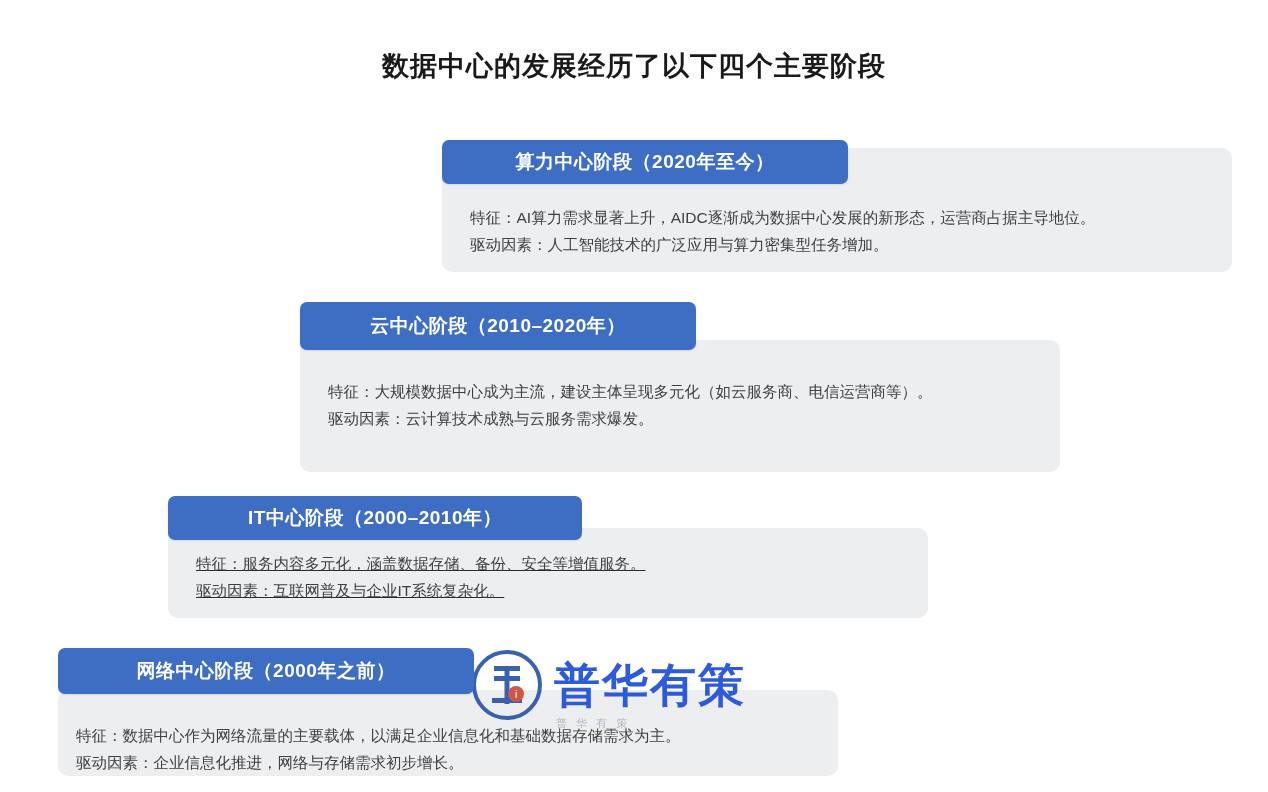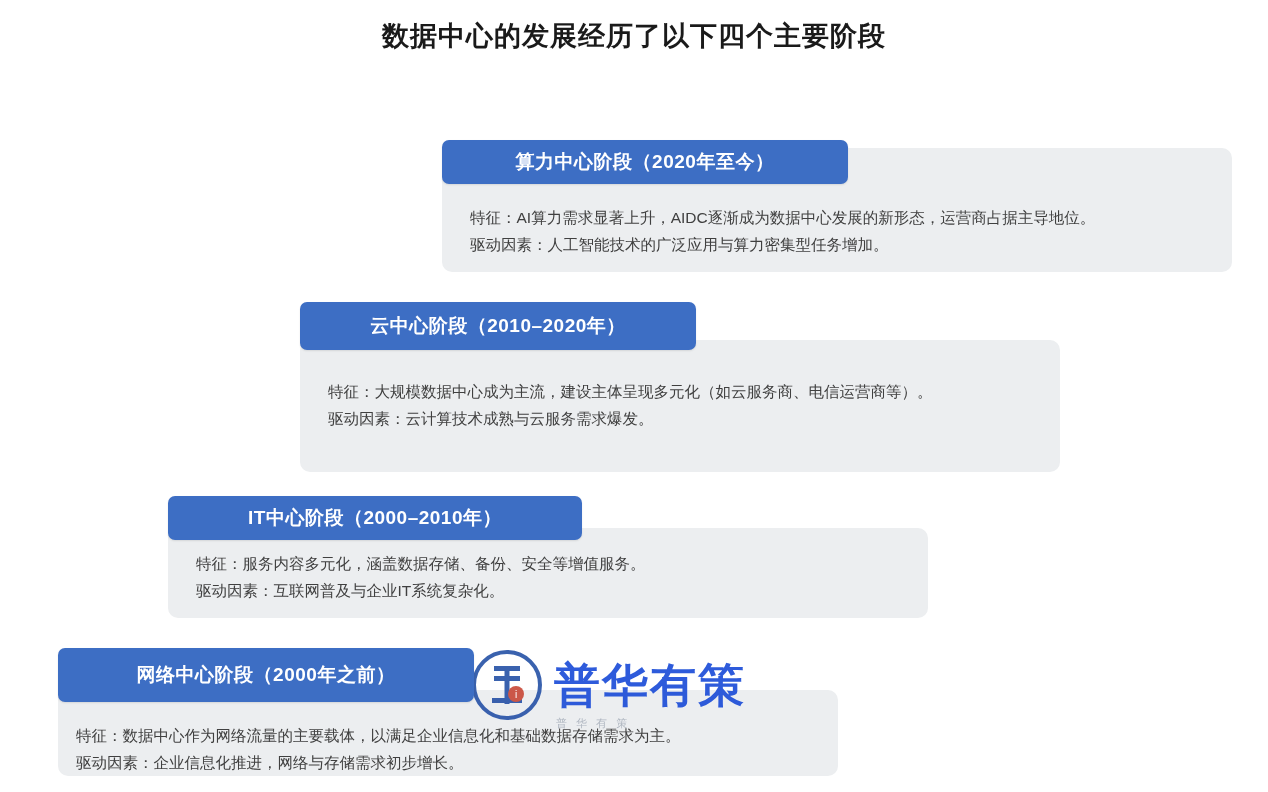--- a/index.html
+++ b/index.html
@@ -11,21 +11,21 @@
     height: 792px;
     background: #ffffff;
     font-family: "Liberation Sans", "DejaVu Sans", sans-serif;
     color: #2b2b2b;
     position: relative;
     overflow: hidden;
   }
 
   .page-title {
     position: absolute;
-    top: 18px;
+    top: 48px;
     left: 0;
     width: 100%;
     text-align: center;
     font-size: 27px;
     font-weight: bold;
     letter-spacing: 1px;
     color: #1a1a1a;
   }
 
   .stage {
@@ -114,34 +114,35 @@
   #stage-it .stage-header {
     left: 168px;
     top: 496px;
     width: 414px;
     height: 44px;
   }
   #stage-it .stage-lines {
     position: absolute;
     left: 196px;
     top: 550px;
+    text-decoration: underline;
   }
 
   
   #stage-network .stage-body {
     left: 58px;
     top: 690px;
     width: 780px;
     height: 86px;
   }
   #stage-network .stage-header {
     left: 58px;
     top: 648px;
     width: 416px;
-    height: 54px;
+    height: 46px;
   }
   #stage-network .stage-lines {
     position: absolute;
     left: 76px;
     top: 708px;
     margin-top: 14px;
   }
 
   
   .watermark {

